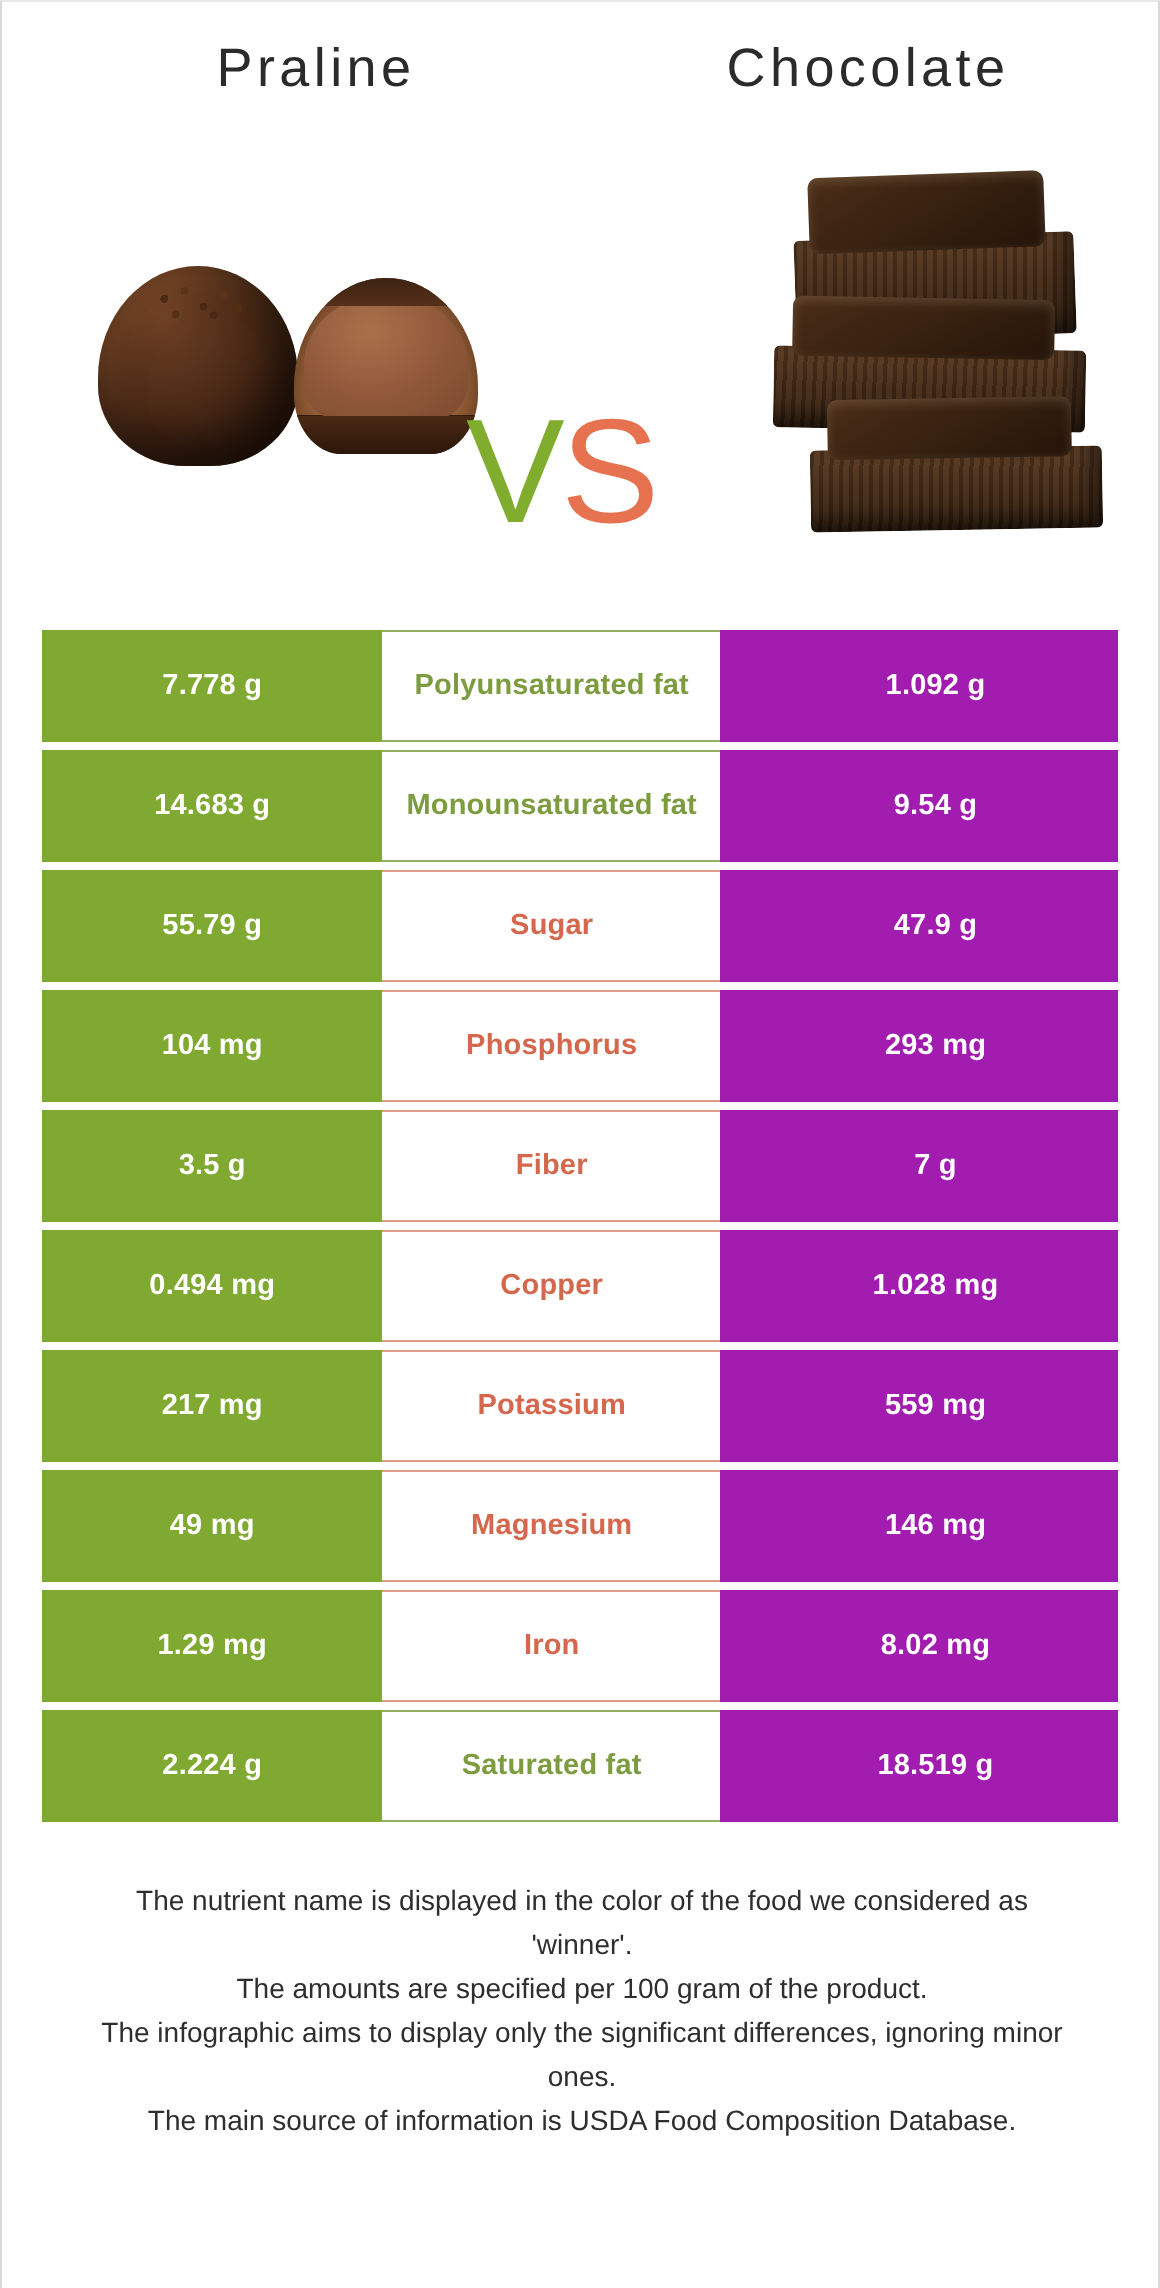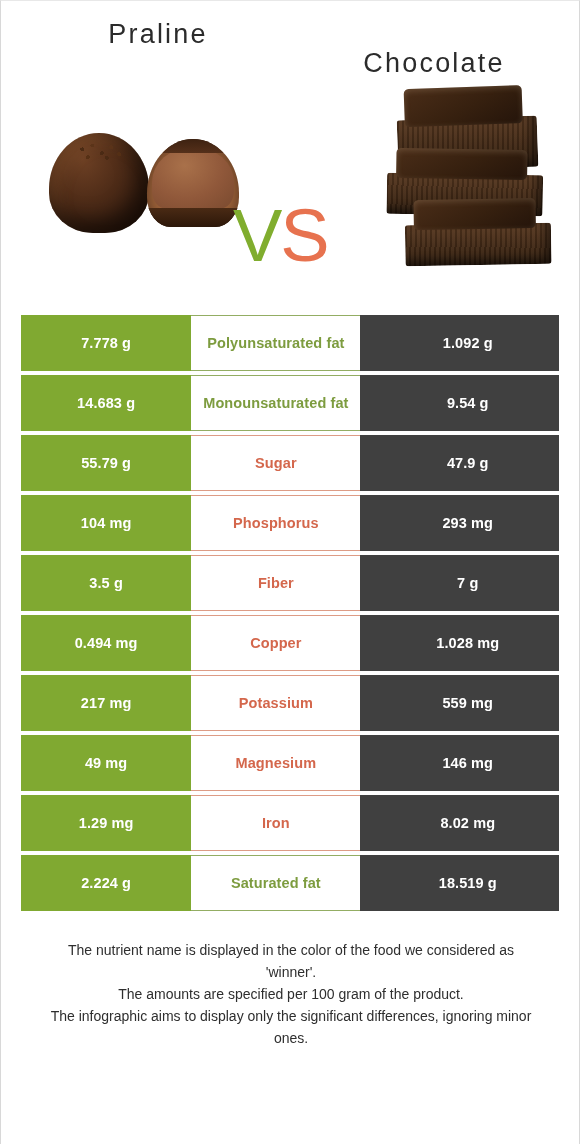--- a/index.html
+++ b/index.html
@@ -38,21 +38,21 @@
     font-family: "Liberation Sans", sans-serif;
     font-weight: 300;
     font-size: 27px;
     letter-spacing: 2.2px;
     color: #2b2b2b;
     text-align: center;
     white-space: nowrap;
     -webkit-font-smoothing: antialiased;
   }
   .title-left  { left: 12px;  width: 290px; }
-  .title-right { right: 0; width: 290px; margin-top: 29px; }
+  .title-right { right: 0; width: 290px; }
 
   .hero {
     position: absolute;
     top: 72px;
     left: 0;
     width: 580px;
     height: 200px;
   }
 
   
@@ -200,21 +200,21 @@
   .cell-mid {
     width: 179px;
     background: #ffffff;
     font-weight: 700;
     font-size: 14.5px;
   }
   .cell-mid.win-green  { color: #7d9c3f; border-top: 1px solid #93ad63; border-bottom: 1px solid #93ad63; }
   .cell-mid.win-orange { color: #d4674c; border-top: 1px solid #dd9c86; border-bottom: 1px solid #dd9c86; }
   .cell-right {
     width: 209px;
-    background: #404040;
+    background: #a21caf;
     color: #ffffff;
     font-weight: 600;
     padding-left: 16px;
   }
 
   
   .footer {
     position: absolute;
     left: 0;
     top: 938px;
@@ -320,15 +320,16 @@
         <div class="cell cell-right">18.519 g</div>
       </div>
     </div>
 
   <div class="footer">
     <p>The nutrient name is displayed in the color of the food we considered as</p>
     <p>'winner'.</p>
     <p>The amounts are specified per 100 gram of the product.</p>
     <p>The infographic aims to display only the significant differences, ignoring minor</p>
     <p>ones.</p>
+    <p>The main source of information is USDA Food Composition Database.</p>
   </div>
 
 </div>
 
 </body></html>

